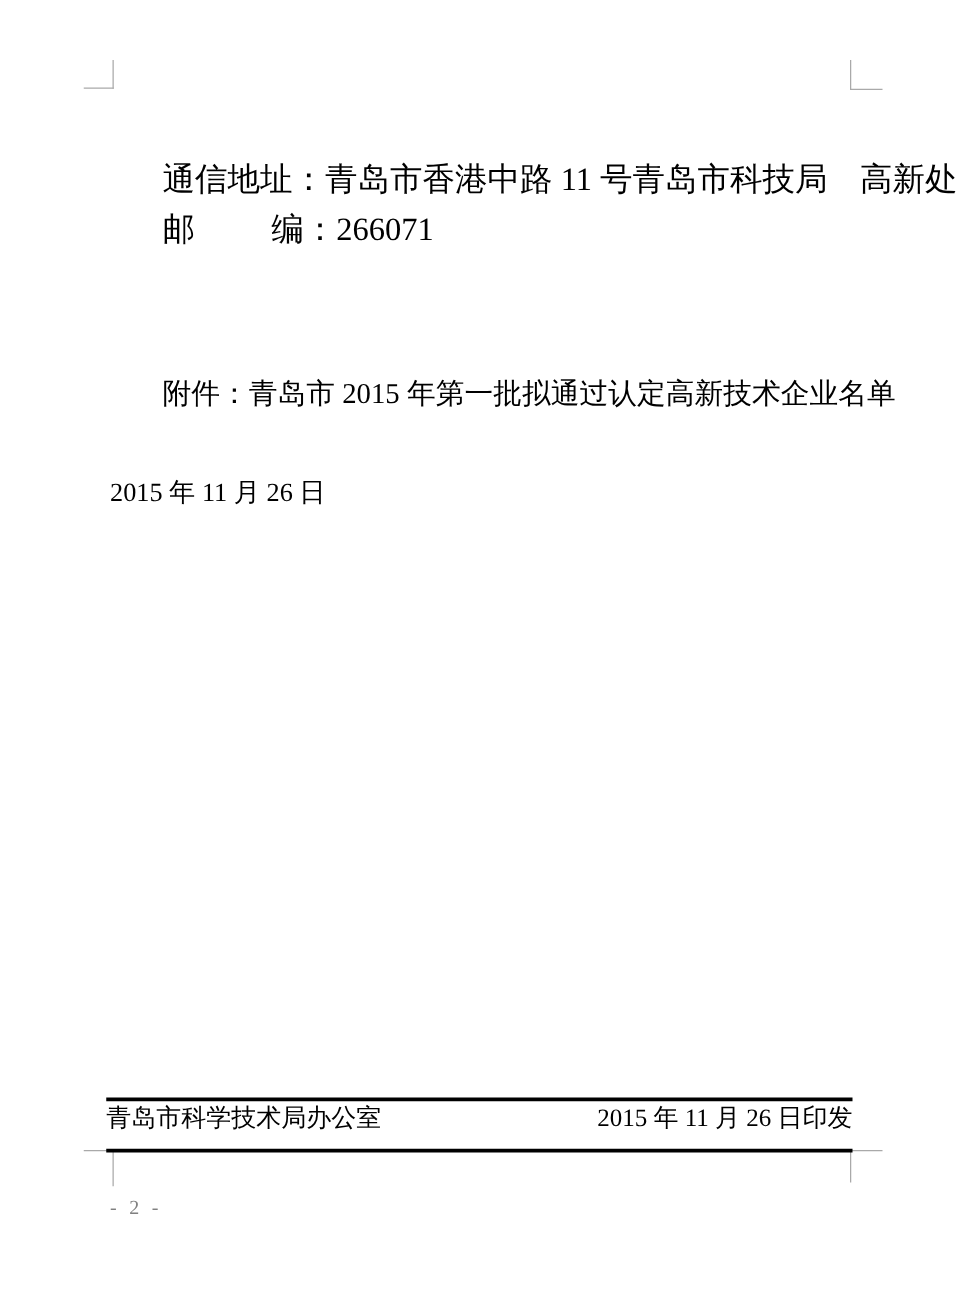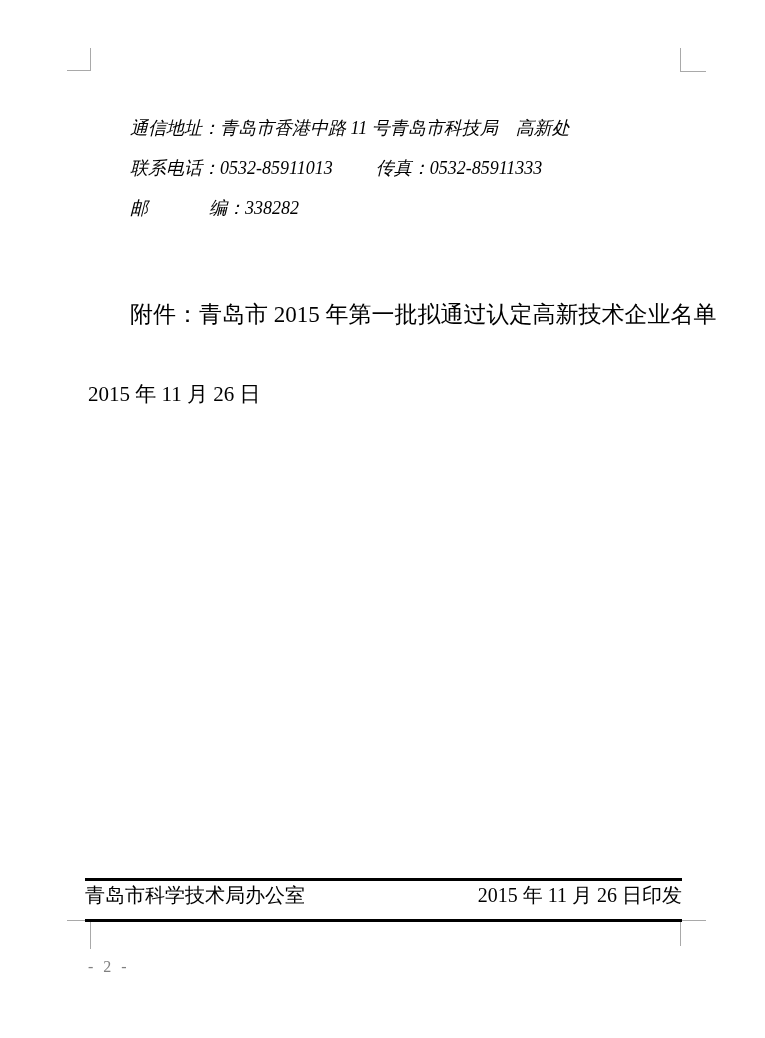--- a/index.html
+++ b/index.html
@@ -21,25 +21,24 @@
   .crop { position: absolute; }
   .crop.tl { left: 67px;  top: 48px;  width: 23px; height: 22px; border-right: 1px solid #a9a9a9; border-bottom: 1px solid #a9a9a9; }
   .crop.tr { left: 680px; top: 48px;  width: 25px; height: 23px; border-left: 1px solid #a9a9a9;  border-bottom: 1px solid #a9a9a9; }
   .crop.bl { left: 67px;  top: 920px; width: 23px; height: 28px; border-right: 1px solid #a9a9a9; border-top: 1px solid #a9a9a9; }
   .crop.br { left: 680px; top: 920px; width: 25px; height: 25px; border-left: 1px solid #a9a9a9;  border-top: 1px solid #a9a9a9; }
 
   
   .contact {
     position: absolute;
     left: 130px;
-    top: 108px;
-    font-size: 18px;
+    top: 124px;
+    font-size: 26px;
     line-height: 40px;
     white-space: nowrap;
-    font-style: italic;
   }
   .contact .fax-label { margin-left: 43px; }
   .contact .postcode-second { margin-left: 61px; }
 
   
   .attachment {
     position: absolute;
     left: 130px;
     top: 299px;
     font-size: 23px;
@@ -111,22 +110,21 @@
 
 <div class="page">
 
   <div class="crop tl"></div>
   <div class="crop tr"></div>
   <div class="crop bl"></div>
   <div class="crop br"></div>
 
   <div class="contact">
     <div class="line"><span>通信地址：</span><span>青岛市香港中路 11 号青岛市科技局　高新处</span></div>
-    <div class="line"><span>联系电话：</span><span>0532-85911013</span><span class="fax-label">传真：</span><span>0532-85911333</span></div>
-    <div class="line"><span>邮</span><span class="postcode-second">编：</span><span>338282</span></div>
+    <div class="line"><span>邮</span><span class="postcode-second">编：</span><span>266071</span></div>
   </div>
 
   <div class="attachment"><span>附件：</span><span>青岛市 2015 年第一批拟通过认定高新技术企业名单</span></div>
 
   <div class="sign-date">2015 年 11 月 26 日</div>
 
 
   <div class="footer-rule rule-top"></div>
   <div class="footer-row">
     <span>青岛市科学技术局办公室</span>

